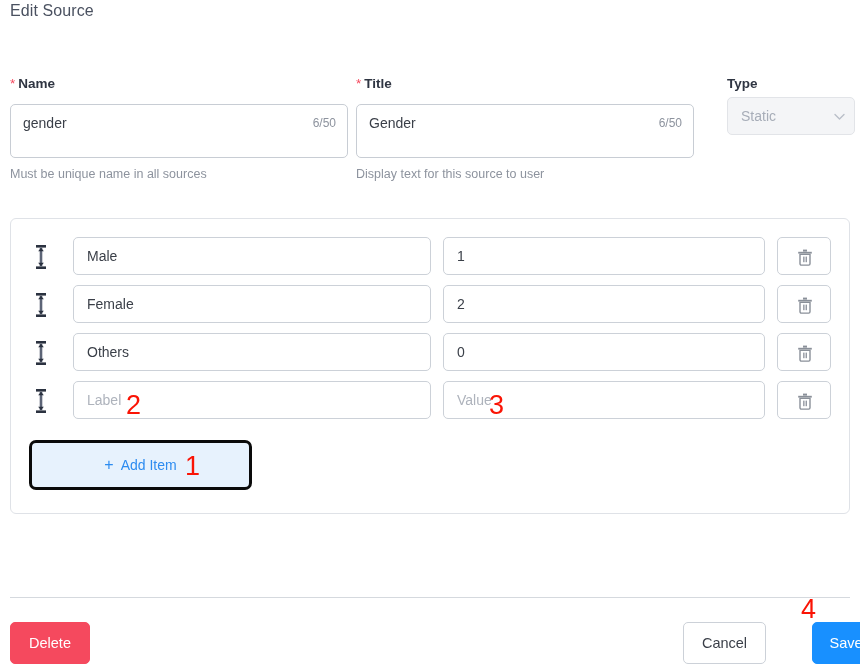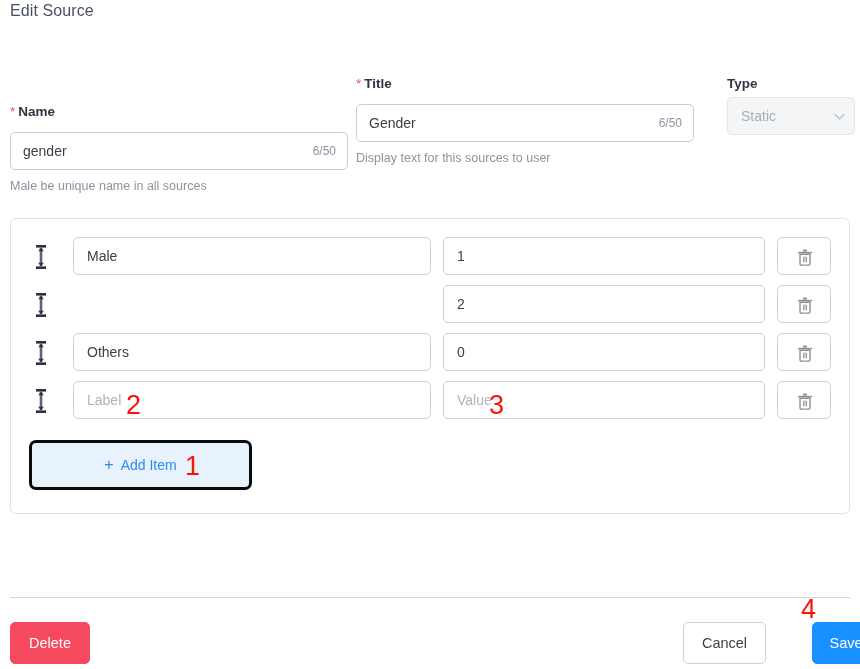--- a/index.html
+++ b/index.html
@@ -31,21 +31,21 @@
     position: absolute;
     left: 0;
     top: 74px;
     width: 860px;
     height: 110px;
   }
   .field {
     position: absolute;
     top: 0;
   }
-  .field-name  { left: 10px;  width: 338px; margin-top: 28px; }
+  .field-name  { left: 10px;  width: 338px; }
   .field-title { left: 356px; width: 338px; }
   .field-type  { left: 727px; width: 128px; }
 
   .field-label {
     font-size: 13.5px;
     font-weight: bold;
     color: #2f3542;
     height: 19px;
     line-height: 19px;
     white-space: nowrap;
@@ -53,21 +53,21 @@
   .req-star {
     color: #f5495e;
     font-weight: normal;
     font-size: 13.5px;
     margin-right: 3px;
   }
 
   .input-wrap {
     position: relative;
     margin-top: 11px;
-    height: 38px;
+    height: 54px;
     border: 1px solid #c8cdd4;
     border-radius: 5px;
     background: #fff;
     box-sizing: border-box;
   }
   .input-wrap .txt {
     position: absolute;
     left: 12px;
     top: 0;
     line-height: 36px;
@@ -280,30 +280,30 @@
 <div class="page-title">Edit Source</div>
 
 <div class="form-row">
 
   <div class="field field-name">
     <div class="field-label"><span class="req-star">*</span><span>Name</span></div>
     <div class="input-wrap">
       <span class="txt">gender</span>
       <span class="counter">6/50</span>
     </div>
-    <div class="helper">Male be unique name in all sources</div>
+    <div class="helper">Must be unique name in all sources</div>
   </div>
 
   <div class="field field-title">
     <div class="field-label"><span class="req-star">*</span><span>Title</span></div>
     <div class="input-wrap">
       <span class="txt">Gender</span>
       <span class="counter">6/50</span>
     </div>
-    <div class="helper">Display text for this sources to user</div>
+    <div class="helper">Display text for this source to user</div>
   </div>
 
   <div class="field field-type">
     <div class="field-label"><span>Type</span></div>
     <div class="select-wrap">
       <span class="txt">Static</span>
       <span class="chevron">
         <svg width="11" height="8" viewBox="0 0 11 8">
             <path d="M1 1.5 L5.5 6 L10 1.5" fill="none" stroke="#b9bfc9" stroke-width="1.4" stroke-linecap="round" stroke-linejoin="round"></path>
           </svg>
@@ -345,20 +345,23 @@
   <div class="item-row" style="top:62px">
     <span class="drag-handle">
       <svg width="16" height="26" viewBox="0 0 16 26">
         <rect x="3" y="1" width="10" height="2.6" fill="#2b3240"></rect>
         <rect x="3" y="22.4" width="10" height="2.6" fill="#2b3240"></rect>
         <rect x="6.7" y="3.6" width="2.6" height="18.8" fill="#5d6577"></rect>
         <path d="M8 3.8 L5.2 7.2 L10.8 7.2 Z" fill="#2b3240"></path>
         <path d="M8 22.2 L5.2 18.8 L10.8 18.8 Z" fill="#2b3240"></path>
       </svg>
     </span>
+    <div class="cell-input cell-label">
+      <span class="txt">Female</span>
+    </div>
     <div class="cell-input cell-value">
       <span class="txt">2</span>
     </div>
     <div class="del-btn">
       <svg width="16" height="17" viewBox="0 0 16 17">
         <rect x="6" y="0.6" width="4" height="2" fill="#8a9099"></rect>
         <rect x="1.2" y="2.8" width="13.6" height="1.8" fill="#8a9099"></rect>
         <path d="M3 5.4 h10 v9.4 a1.3 1.3 0 0 1 -1.3 1.3 h-7.4 a1.3 1.3 0 0 1 -1.3 -1.3 Z" fill="none" stroke="#8a9099" stroke-width="1.4"></path>
         <rect x="6.2" y="7.6" width="1.3" height="5.6" fill="#8a9099"></rect>
         <rect x="8.6" y="7.6" width="1.3" height="5.6" fill="#8a9099"></rect>

